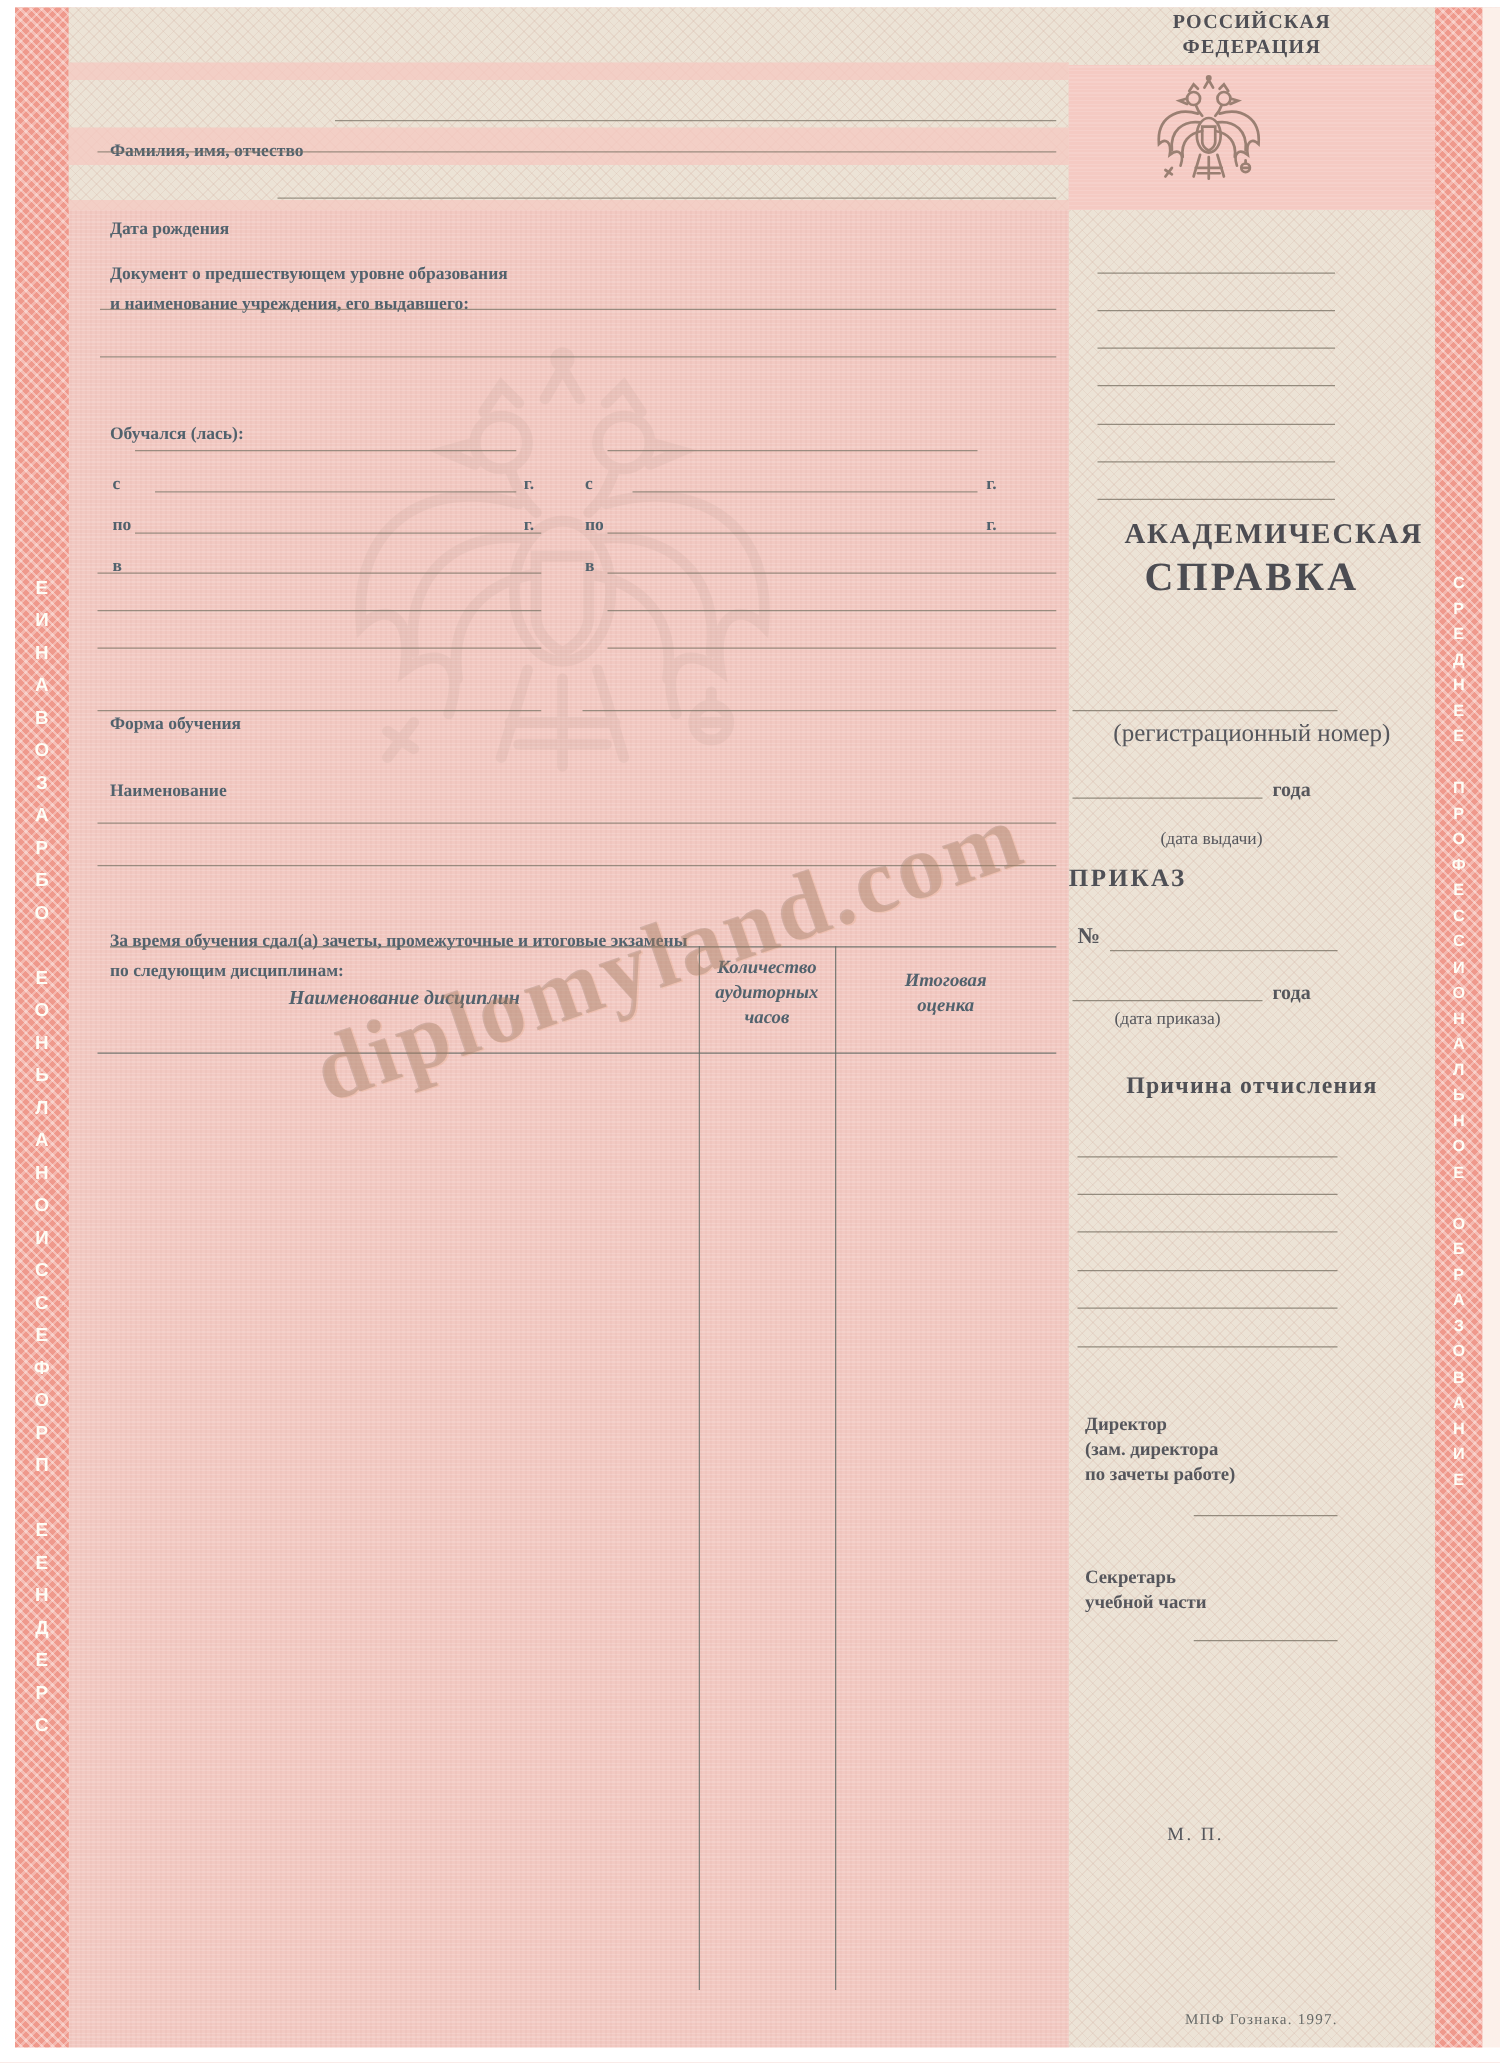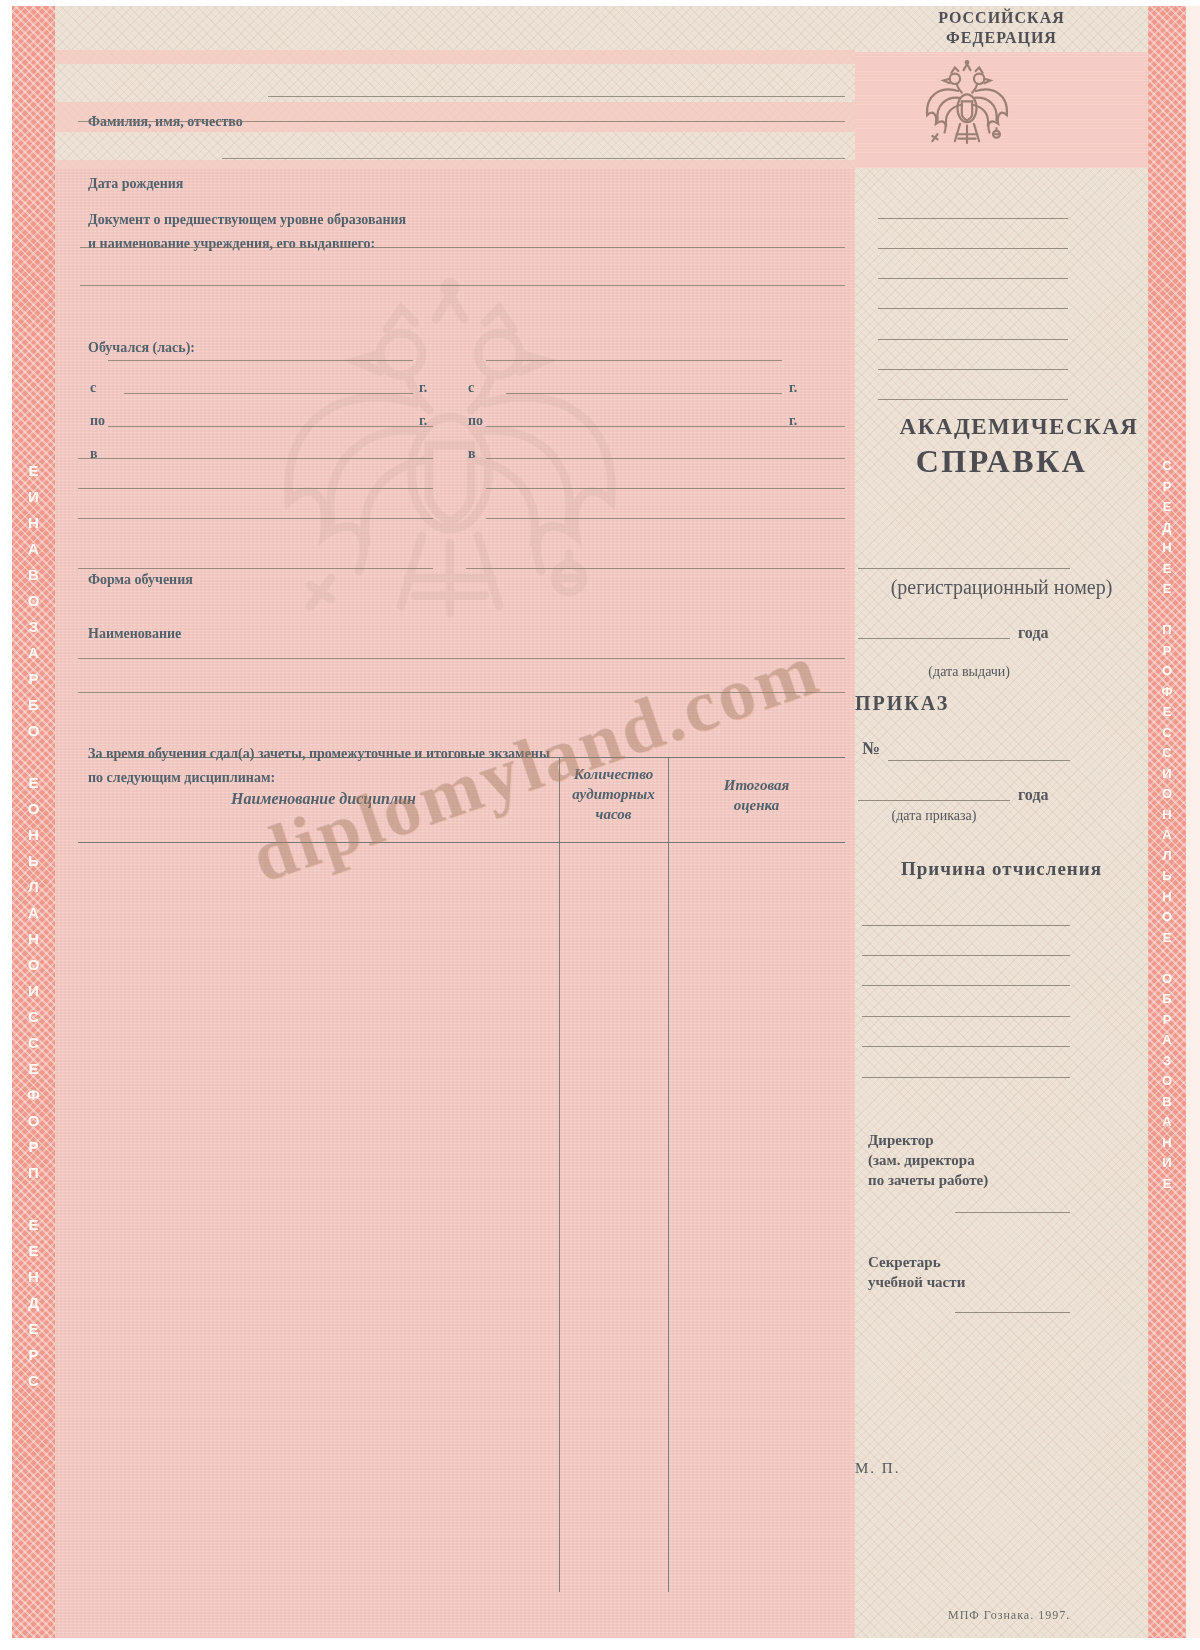--- a/index.html
+++ b/index.html
@@ -306,19 +306,19 @@
 
 <div class="abs rc pre" style="left:868px;top:1130px;font-size:15px;font-weight:700;line-height:20px;">Директор
 (зам. директора
 по зачеты работе)</div>
 <div class="abs rline" style="left:955px;top:1212px;width:115px;"></div>
 
 <div class="abs rc pre" style="left:868px;top:1252px;font-size:15px;font-weight:700;line-height:20px;">Секретарь
 учебной части</div>
 <div class="abs rline" style="left:955px;top:1312px;width:115px;"></div>
 
-<div class="abs rc" style="left:855px;top:1460px;width:293px;font-size:15px;letter-spacing:2px;">М. П.</div>
+<div class="abs rc" style="left:810px;top:1460px;width:293px;text-align:center;font-size:15px;letter-spacing:2px;">М. П.</div>
 
 <div class="abs rc" style="left:948px;top:1608px;font-size:12px;letter-spacing:1px;color:#676a68;">МПФ Гознака. 1997.</div>
 
 <div class="abs" style="left:0;top:1638px;width:1200px;height:12px;background:#ffffff;"></div>
 
 <div class="abs wm" style="left:235px;top:700px;width:720px;font-size:74px;transform:rotate(-19deg);">diplomyland.com</div>
 
 </body></html>

